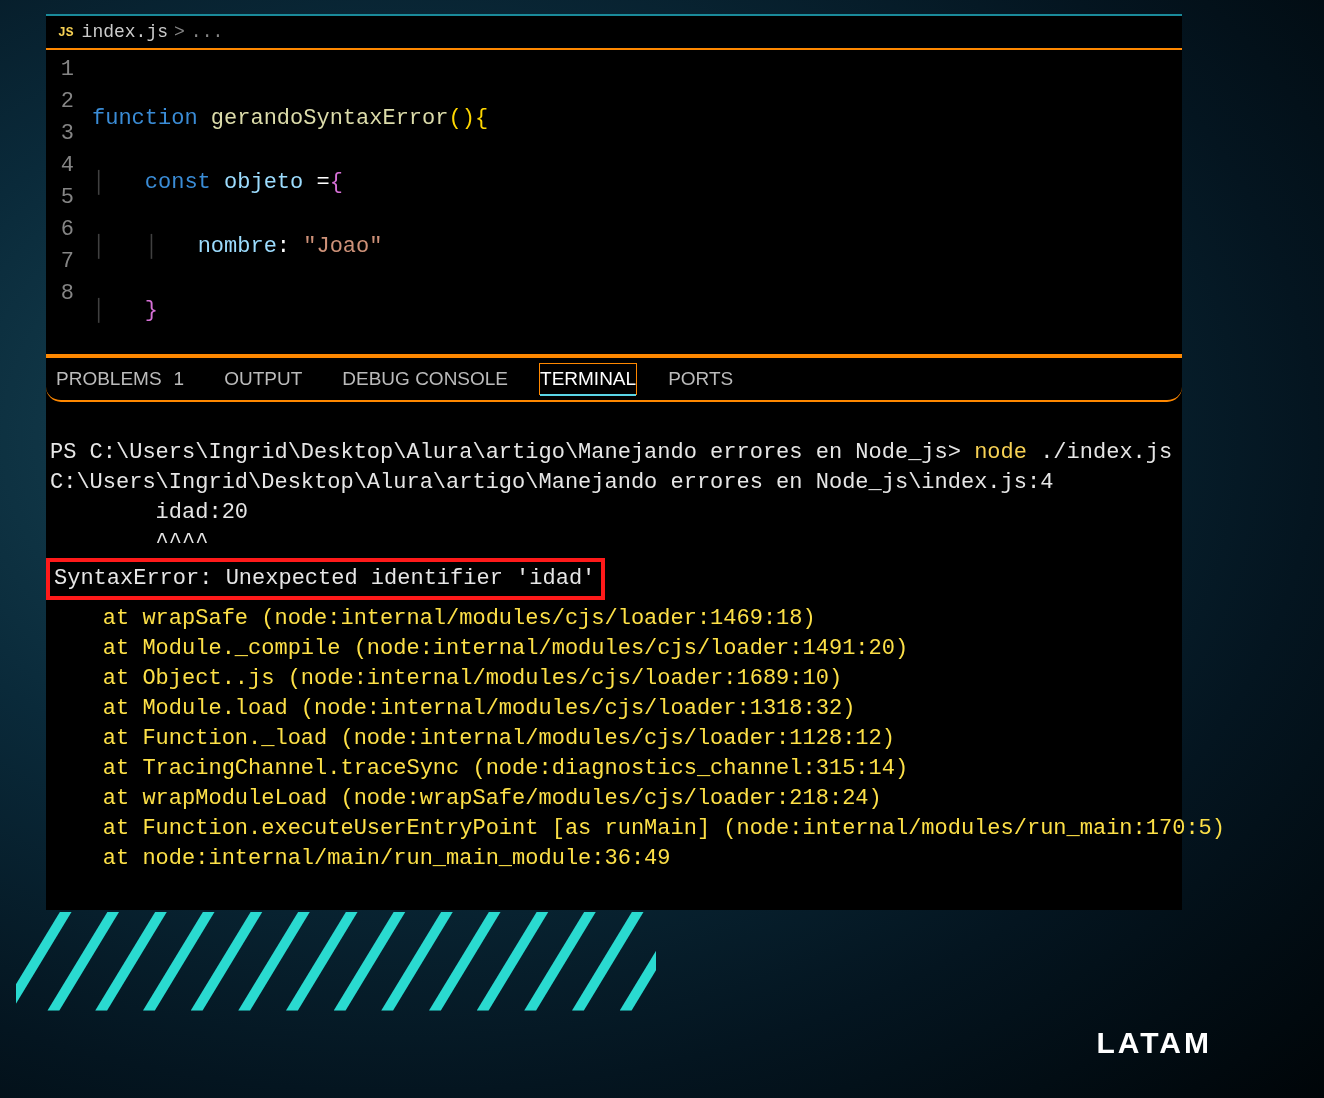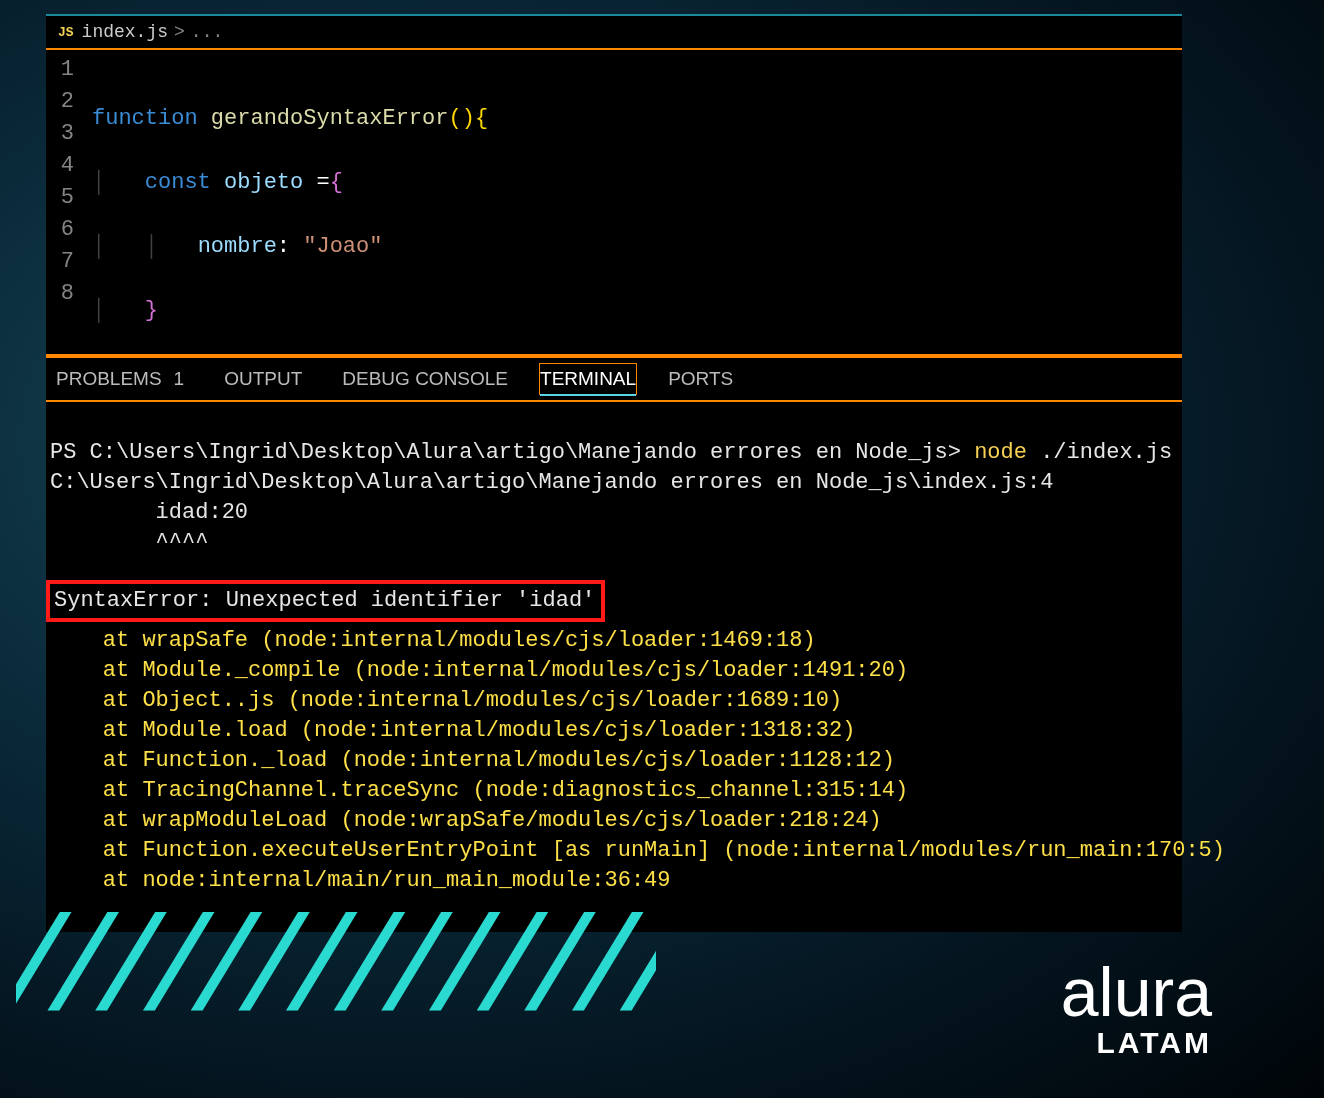--- a/index.html
+++ b/index.html
@@ -92,20 +92,21 @@
   }
   .panel-tabs {
     display: flex;
     align-items: center;
     gap: 40px;
     padding: 10px 10px 10px 10px;
     font-size: 19px;
     color: #bbbbbb;
     border-bottom: 2px solid #ff8800;
     font-family: 'Segoe UI', Arial, sans-serif;
+    border-radius: 15px;
   }
   .panel-tab { display: flex; align-items: center; gap: 12px; cursor: pointer; }
   .panel-tab .count { color: #bbbbbb; }
   .panel-tab.active {
     color: #ffffff;
     position: relative;
     border: 1px solid #ff8800;
     padding: 4px 0;
     margin: -5px -9px;
   }
@@ -126,21 +127,20 @@
     white-space: pre;
     position: relative;
   }
   .term-prompt { color: #e6e6e6; }
   .term-cmd-yellow { color: #f7d154; }
   .term-dim { color: #fde047; }
   .error-highlight {
     border: 4px solid #ff1a1a;
     display: inline-block;
     padding: 2px 0;
-    margin-top: 22px;
     margin-bottom: 4px;
     margin-left: -4px;
     padding-left: 4px;
     padding-right: 6px;
   }
 
   .hatch {
     position: absolute;
     left: 16px;
     bottom: 56px;
@@ -249,15 +249,14 @@
 <span class="term-dim">    at Function.executeUserEntryPoint [as runMain] (node:internal/modules/run_main:170:5)</span>
 <span class="term-dim">    at node:internal/main/run_main_module:36:49</span>
   </div>
 </div>
 
 <div class="hatch">
   <div class="hatch-inner">/////////////////</div>
 </div>
 
 <div class="logo">
-  <div class="logo-main">alura</div>
   <div class="logo-sub">LATAM</div>
 </div>
 
 </body></html>

